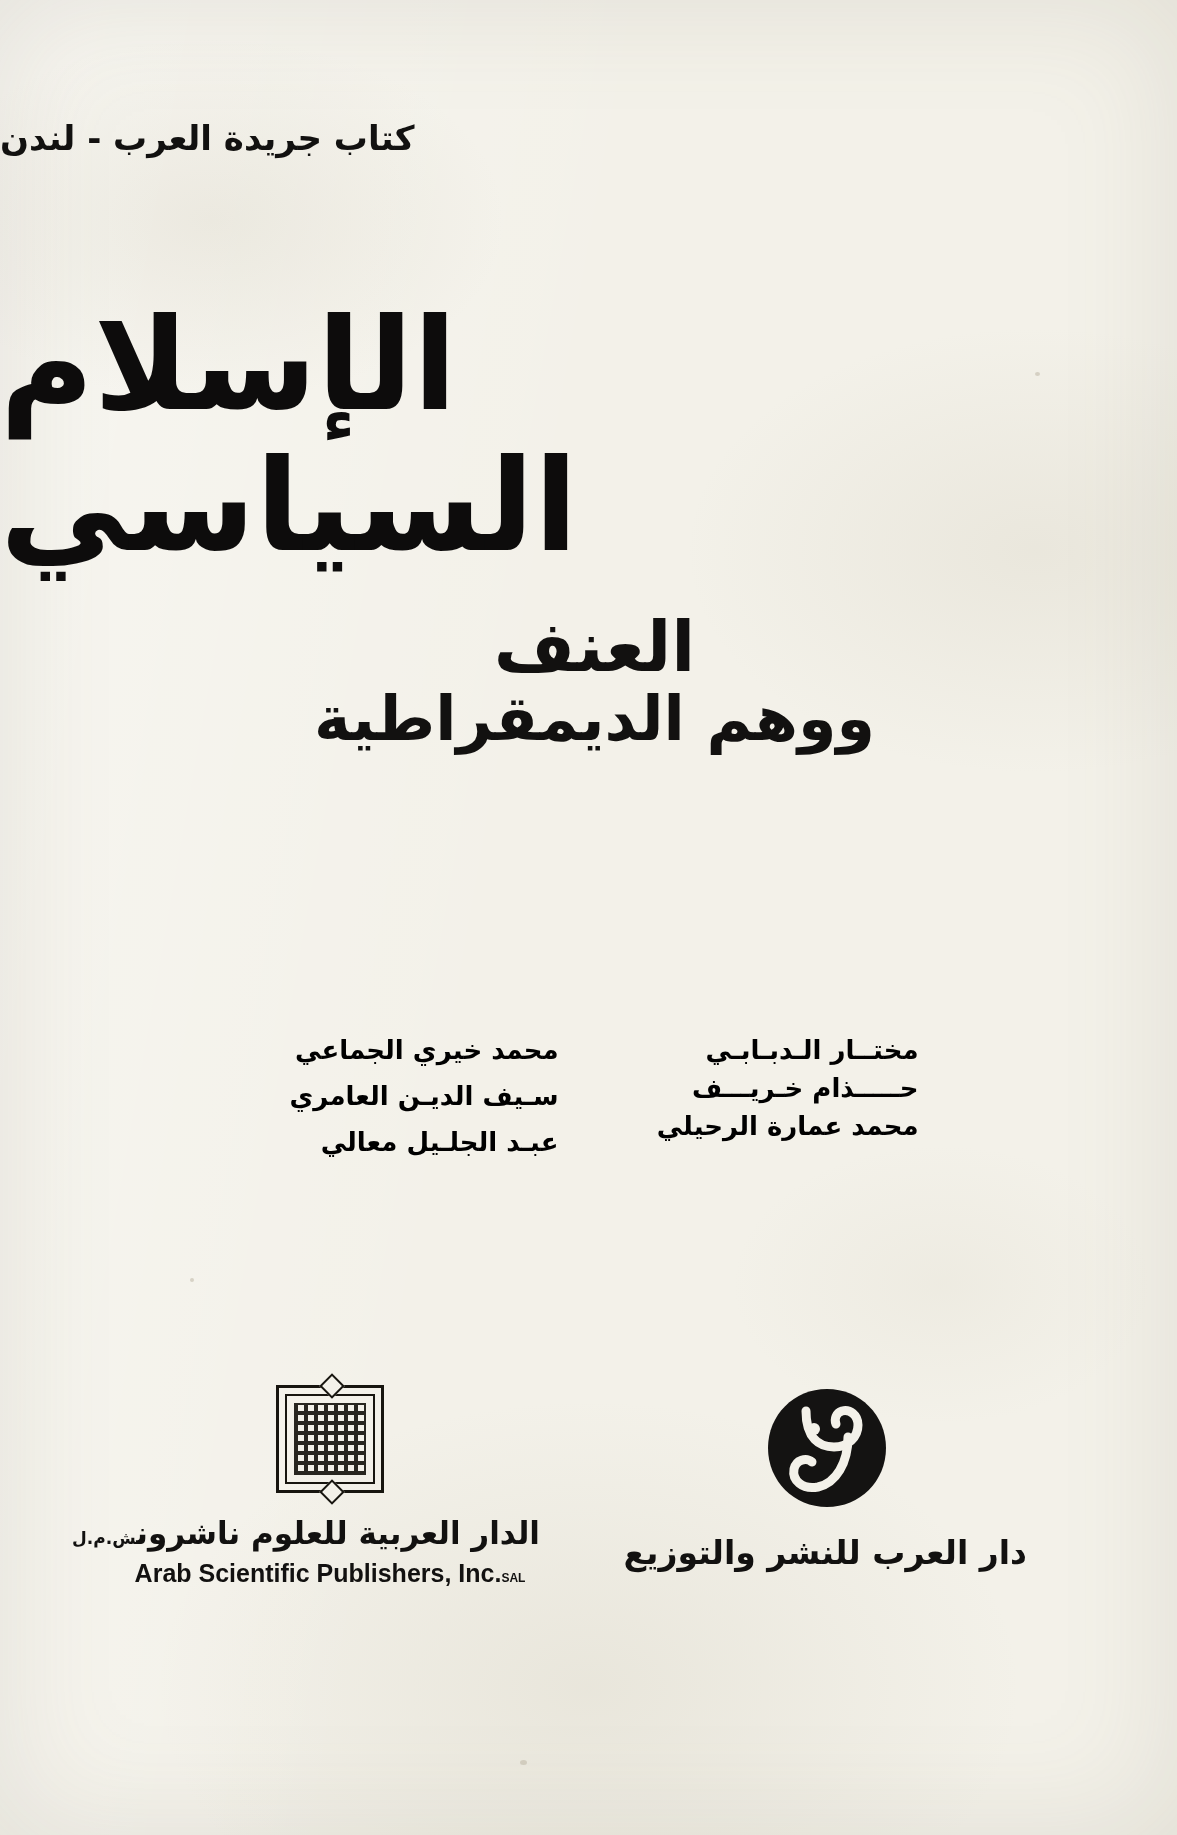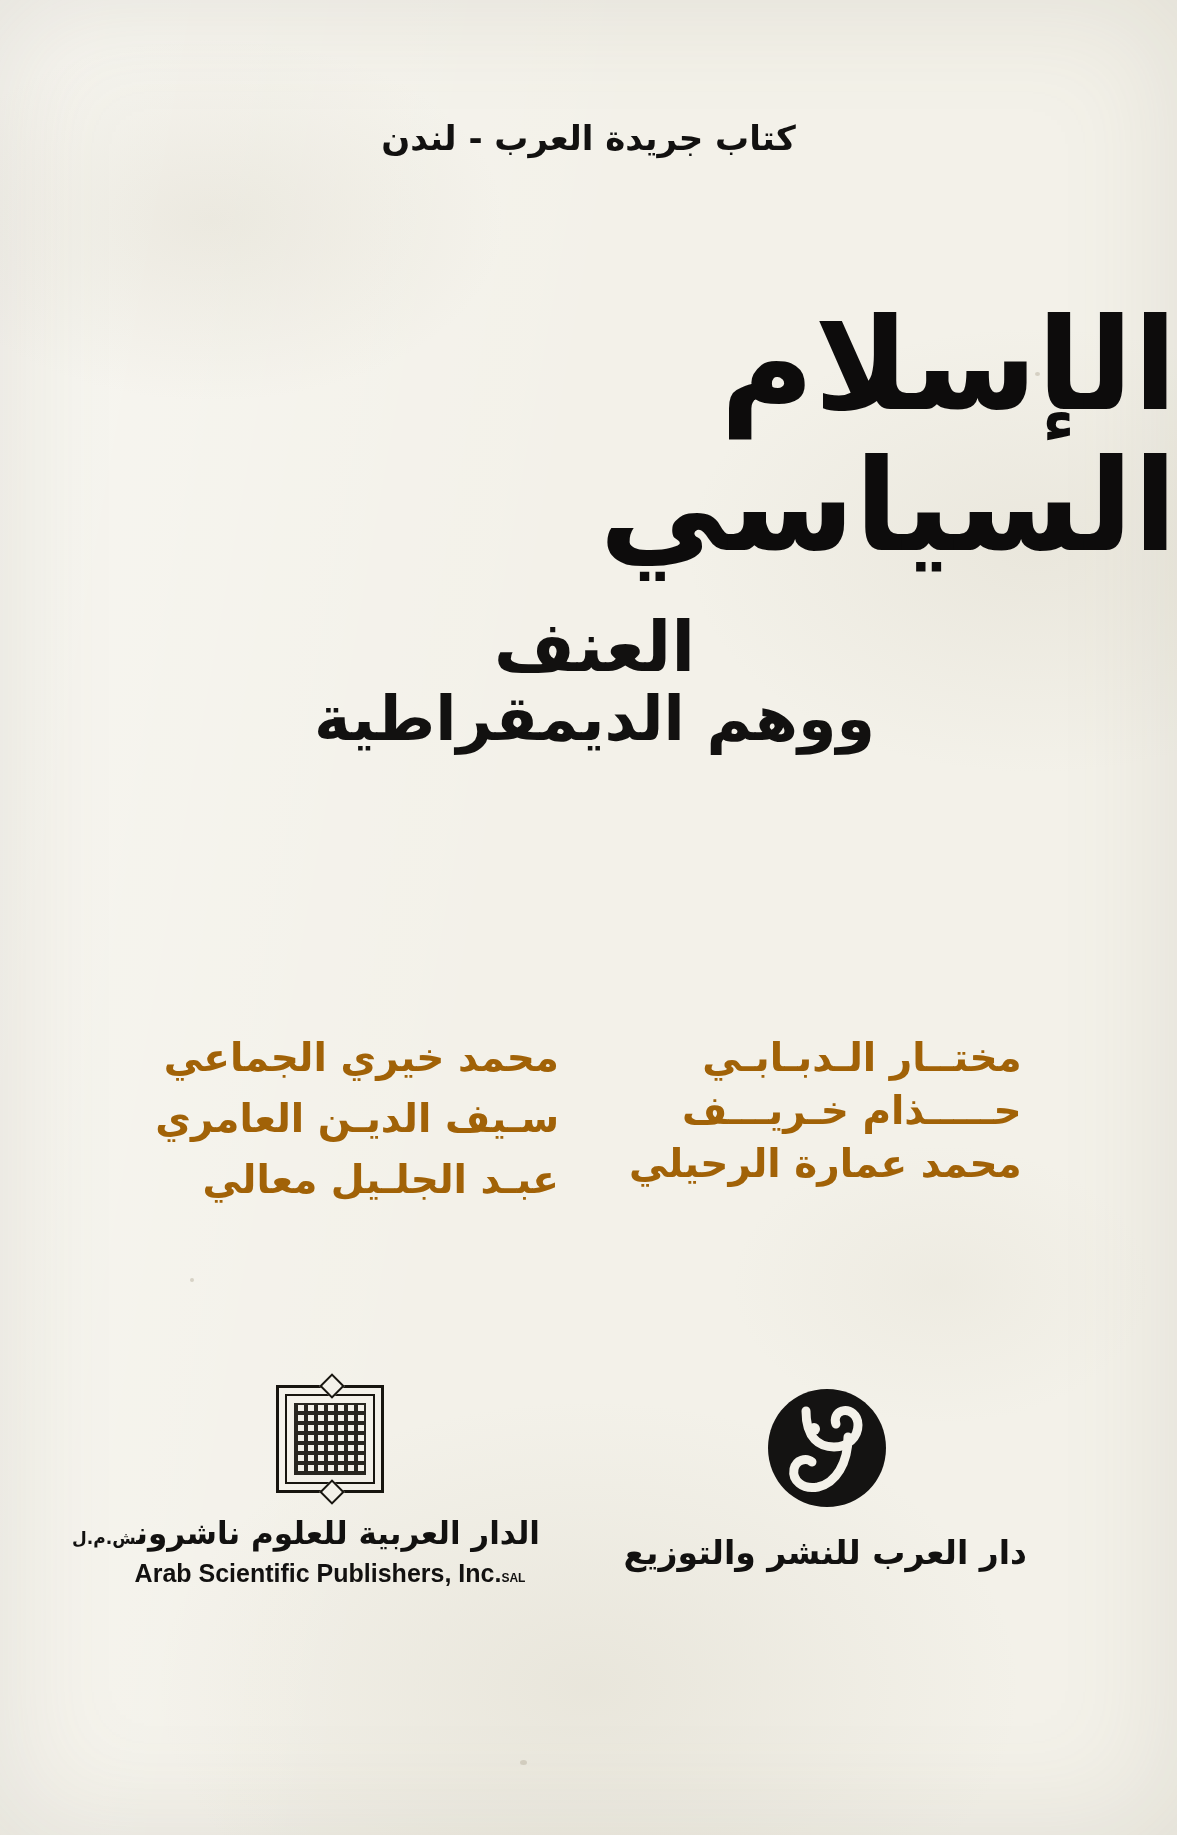--- a/index.html
+++ b/index.html
@@ -44,35 +44,34 @@
     height: 100%;
     color: #151413;
   }
 
   
   .series-line {
     position: absolute;
     top: 118px;
     right: 0;
     left: 0;
-    text-align: center;
+    text-align: left;
     font-size: 34px;
     font-weight: bold;
     letter-spacing: 0.5px;
     color: #121110;
   }
 
   
   .title-block {
     position: absolute;
     top: 300px;
     right: 0;
     left: 0;
-    text-align: right;
-    padding-left: 26px;
+    text-align: left;
   }
   .title-line-1,
   .title-line-2 {
     font-size: 128px;
     font-weight: bold;
     line-height: 1.02;
     letter-spacing: -2px;
     color: #0d0c0c;
     white-space: nowrap;
   }
@@ -117,23 +116,23 @@
     direction: rtl;
   }
   .authors-col {
     display: flex;
     flex-direction: column;
     gap: 16px;
   }
   .authors-col.right { min-width: 290px; gap: 8px; }
   .authors-col.left  { text-align: right; min-width: 300px; }
   .author-name {
-    font-size: 39px;
-    font-weight: bold;
-    color: #a16207;
+    font-size: 26px;
+    font-weight: bold;
+    color: #000000;
     letter-spacing: 0.5px;
     white-space: nowrap;
   }
 
   
   .publishers {
     position: absolute;
     bottom: 150px;
     left: 0;
     right: 0;

